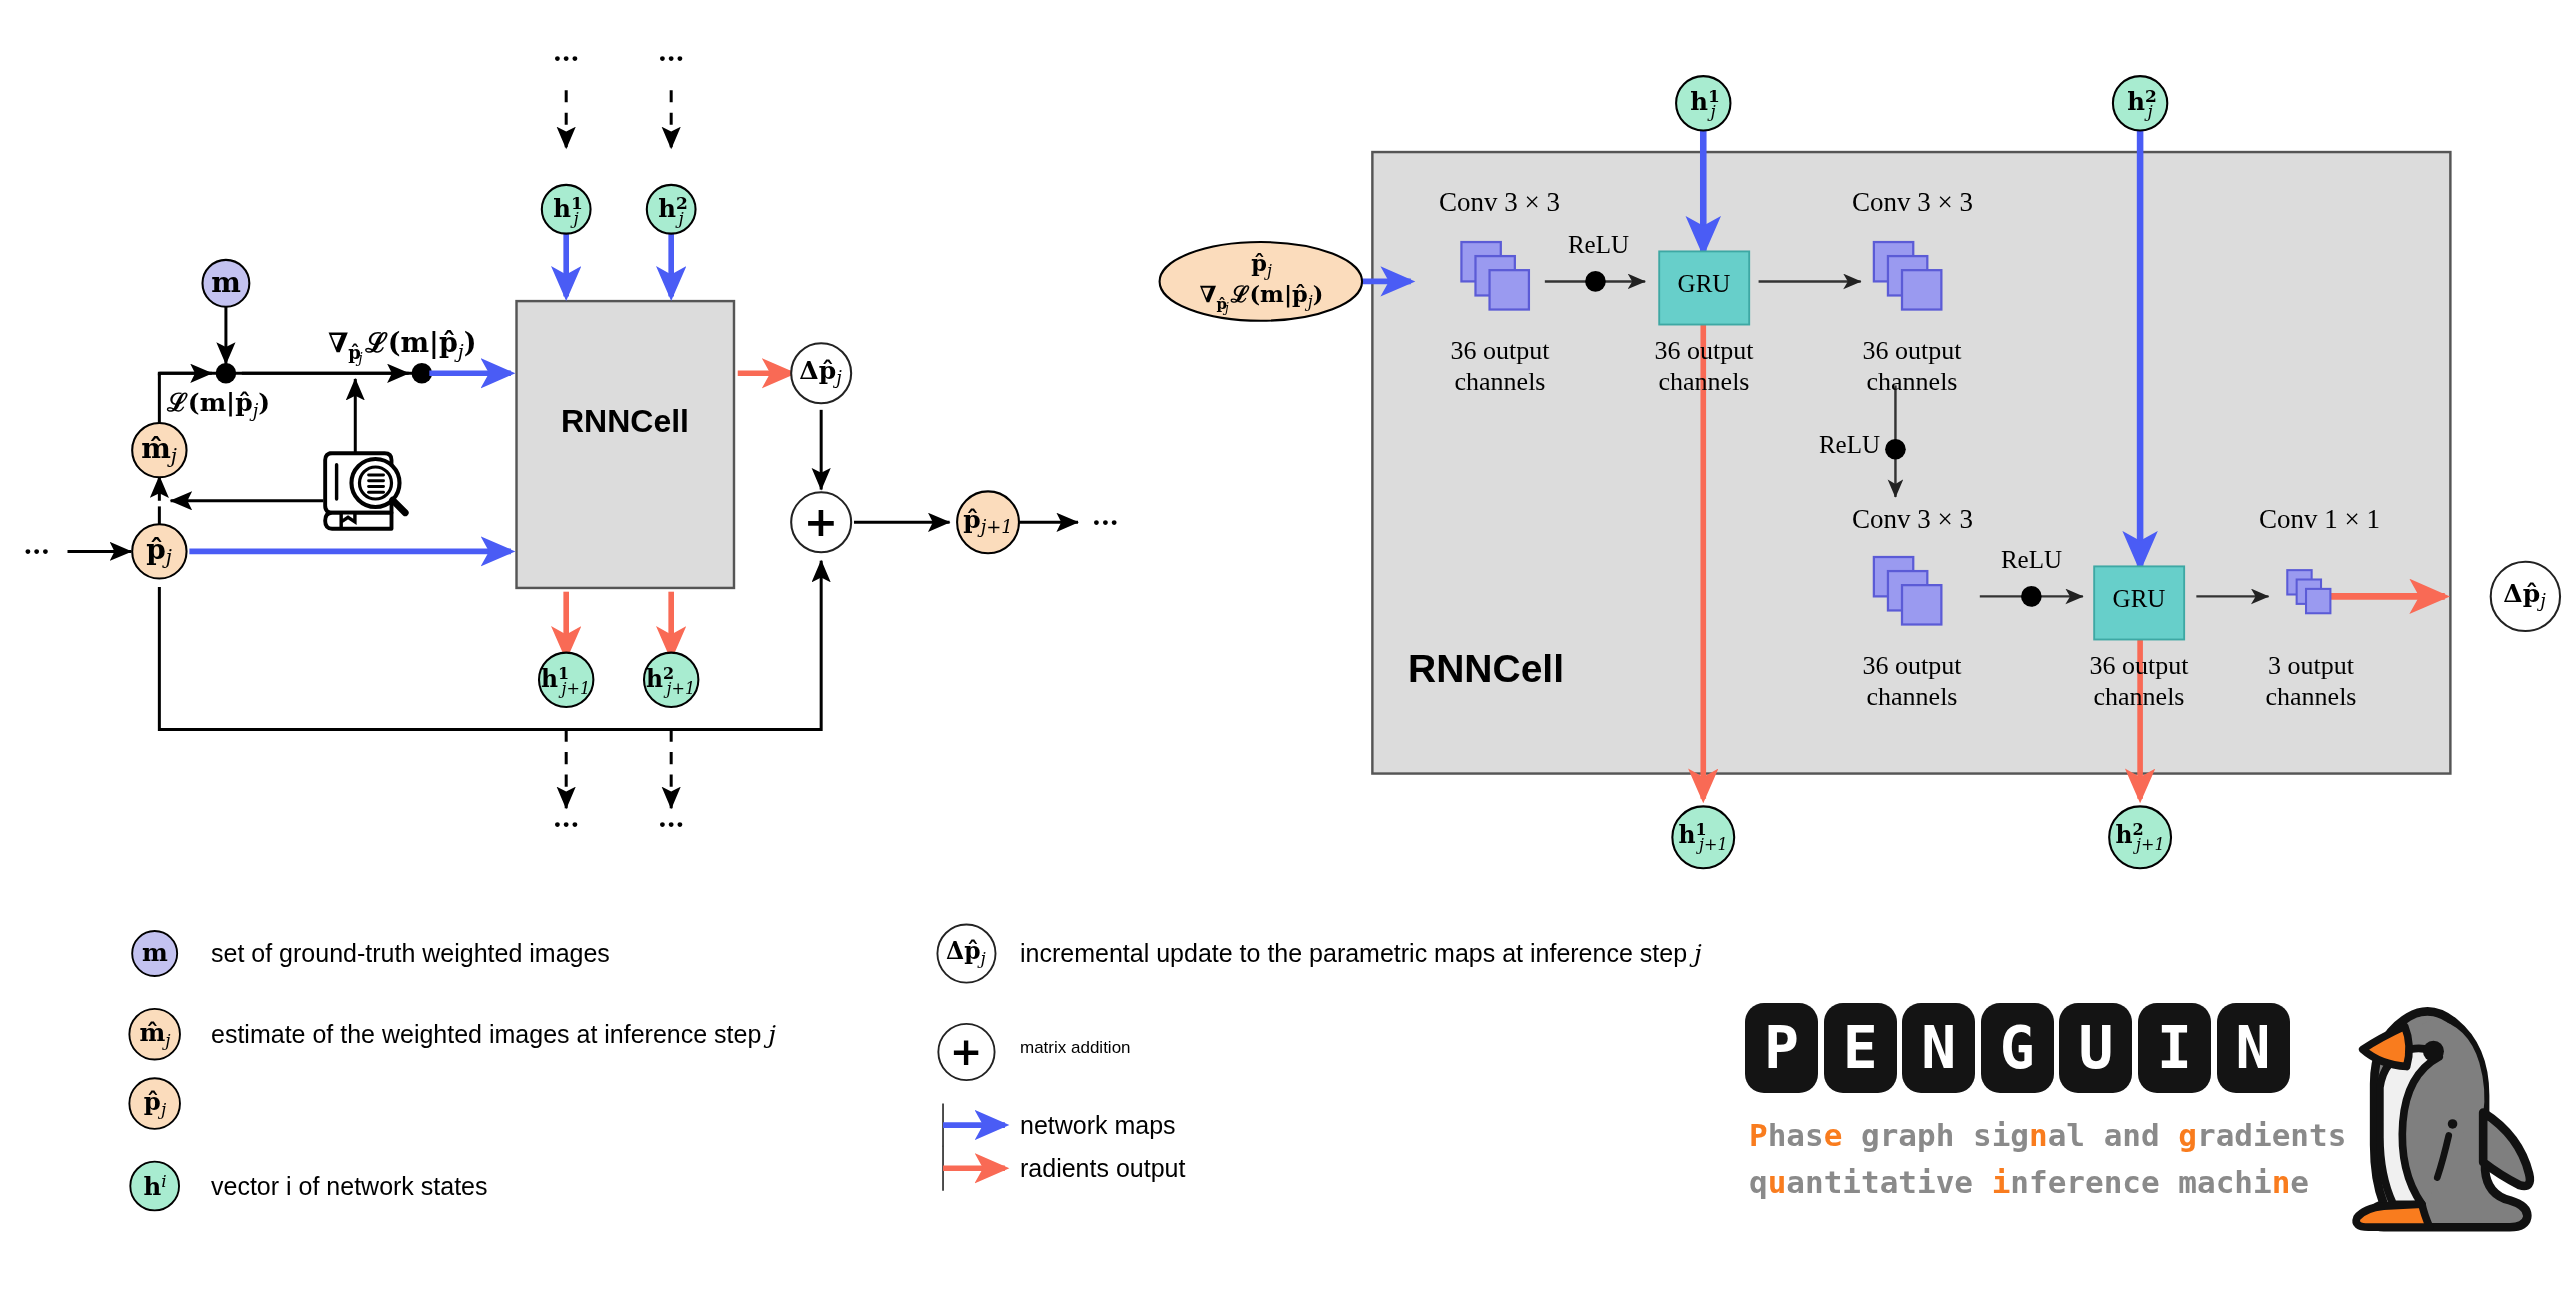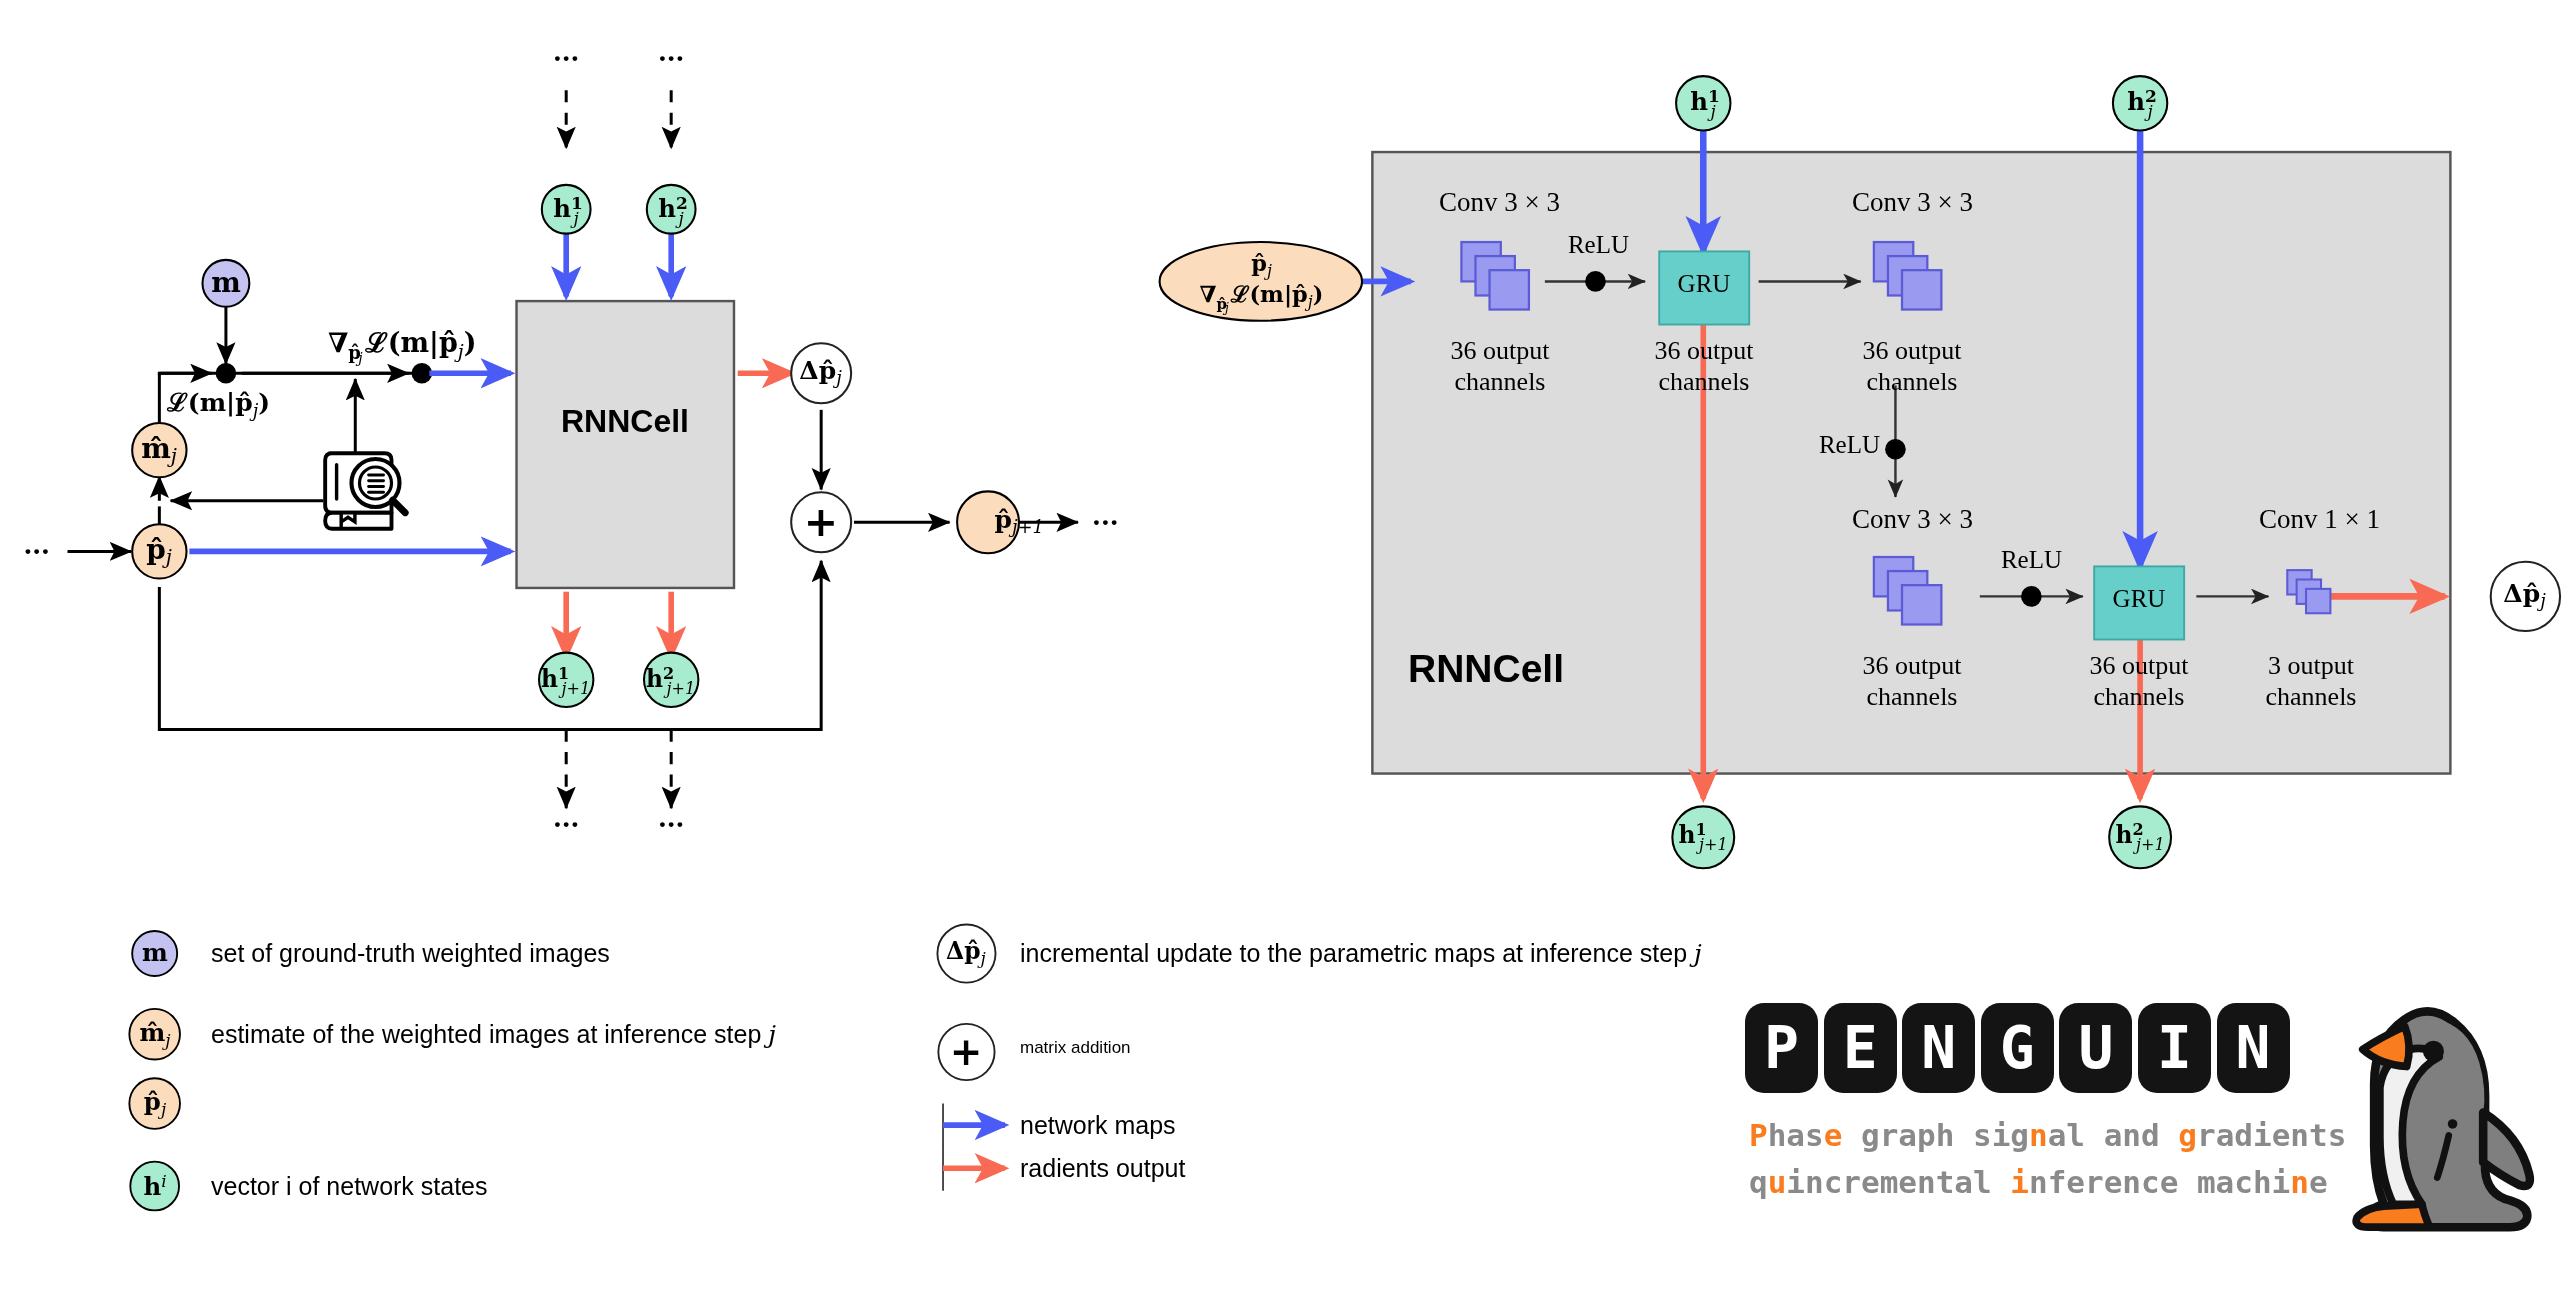--- a/index.html
+++ b/index.html
@@ -236,21 +236,21 @@
 </div>
 <div style="position:absolute;left:821px;top:356px;width:0;">
   <span style="position:absolute;left:-52px;top:0;width:103px;text-align:center;font-size:25px;">
     <span class="nodeText">Δp̂</span><span class="mathi" style="font-size:18px;vertical-align:-4.7px;">j</span>
   </span>
 </div>
 <div style="position:absolute;left:821px;top:498px;width:0;">
   <span class="nodeText" style="position:absolute;left:-47px;top:0;width:94px;text-align:center;font-size:41px;">+</span>
 </div>
 <div style="position:absolute;left:988px;top:505px;width:0;">
-  <span style="position:absolute;left:-56px;top:0;width:112px;text-align:right;font-size:25px;">
+  <span style="position:absolute;left:-56px;top:0;width:112px;text-align:center;font-size:25px;">
     <span class="nodeText">p̂</span><span class="mathi" style="font-size:18px;vertical-align:-4.7px;">j+1</span>
   </span>
 </div>
 
 <div style="position:absolute;left:328px;top:323px;font-size:27px;white-space:nowrap;">
   <span class="nodeText">∇</span><span class="nodeText" style="font-size:18px;vertical-align:-6.6px;">p̂</span><span class="mathi" style="font-size:14px;vertical-align:-11.2px;margin-left:-2.8px;">j</span><span class="nodeText" style="margin-left:2.8px;">ℒ(m|p̂</span><span class="mathi" style="font-size:19px;vertical-align:-5.6px;">j</span><span class="nodeText">)</span>
 </div>
 
 <div style="position:absolute;left:167px;top:384px;font-size:25px;white-space:nowrap;">
   <span class="nodeText">ℒ(m|p̂</span><span class="mathi" style="font-size:18px;vertical-align:-5.6px;">j</span><span class="nodeText">)</span>
@@ -372,16 +372,16 @@
   <div class="logoSub" style="width:73px;height:90px;background:#141414;color:#fff;border-radius:19px;display:flex;align-items:center;justify-content:center;font-size:58px;letter-spacing:0;">P</div>
   <div class="logoSub" style="width:73px;height:90px;background:#141414;color:#fff;border-radius:19px;display:flex;align-items:center;justify-content:center;font-size:58px;">E</div>
   <div class="logoSub" style="width:73px;height:90px;background:#141414;color:#fff;border-radius:19px;display:flex;align-items:center;justify-content:center;font-size:58px;">N</div>
   <div class="logoSub" style="width:73px;height:90px;background:#141414;color:#fff;border-radius:19px;display:flex;align-items:center;justify-content:center;font-size:58px;">G</div>
   <div class="logoSub" style="width:73px;height:90px;background:#141414;color:#fff;border-radius:19px;display:flex;align-items:center;justify-content:center;font-size:58px;">U</div>
   <div class="logoSub" style="width:73px;height:90px;background:#141414;color:#fff;border-radius:19px;display:flex;align-items:center;justify-content:center;font-size:58px;">I</div>
   <div class="logoSub" style="width:73px;height:90px;background:#141414;color:#fff;border-radius:19px;display:flex;align-items:center;justify-content:center;font-size:58px;">N</div>
 </div>
 
 <div class="logoSub" id="tagline1" style="position:absolute;left:1749px;top:1117px;font-size:31px;color:#8a8a8a;white-space:nowrap;"><span style="color: rgb(249, 124, 30);">P</span><span>has</span><span style="color: rgb(249, 124, 30);">e</span><span> graph sig</span><span style="color: rgb(249, 124, 30);">n</span><span>al and </span><span style="color: rgb(249, 124, 30);">g</span><span>radients</span></div>
-<div class="logoSub" id="tagline2" style="position:absolute;left:1749px;top:1164px;font-size:31px;color:#8a8a8a;white-space:nowrap;"><span>q</span><span style="color: rgb(249, 124, 30);">u</span><span>incremental </span><span style="color: rgb(249, 124, 30);">i</span><span>nference machi</span><span style="color: rgb(249, 124, 30);">n</span><span>e</span></div>
+<div class="logoSub" id="tagline2" style="position:absolute;left:1749px;top:1164px;font-size:31px;color:#8a8a8a;white-space:nowrap;"><span>q</span><span style="color: rgb(249, 124, 30);">u</span><span>antitative </span><span style="color: rgb(249, 124, 30);">i</span><span>nference machi</span><span style="color: rgb(249, 124, 30);">n</span><span>e</span></div>
 
 </div>
 
 
 </body></html>

